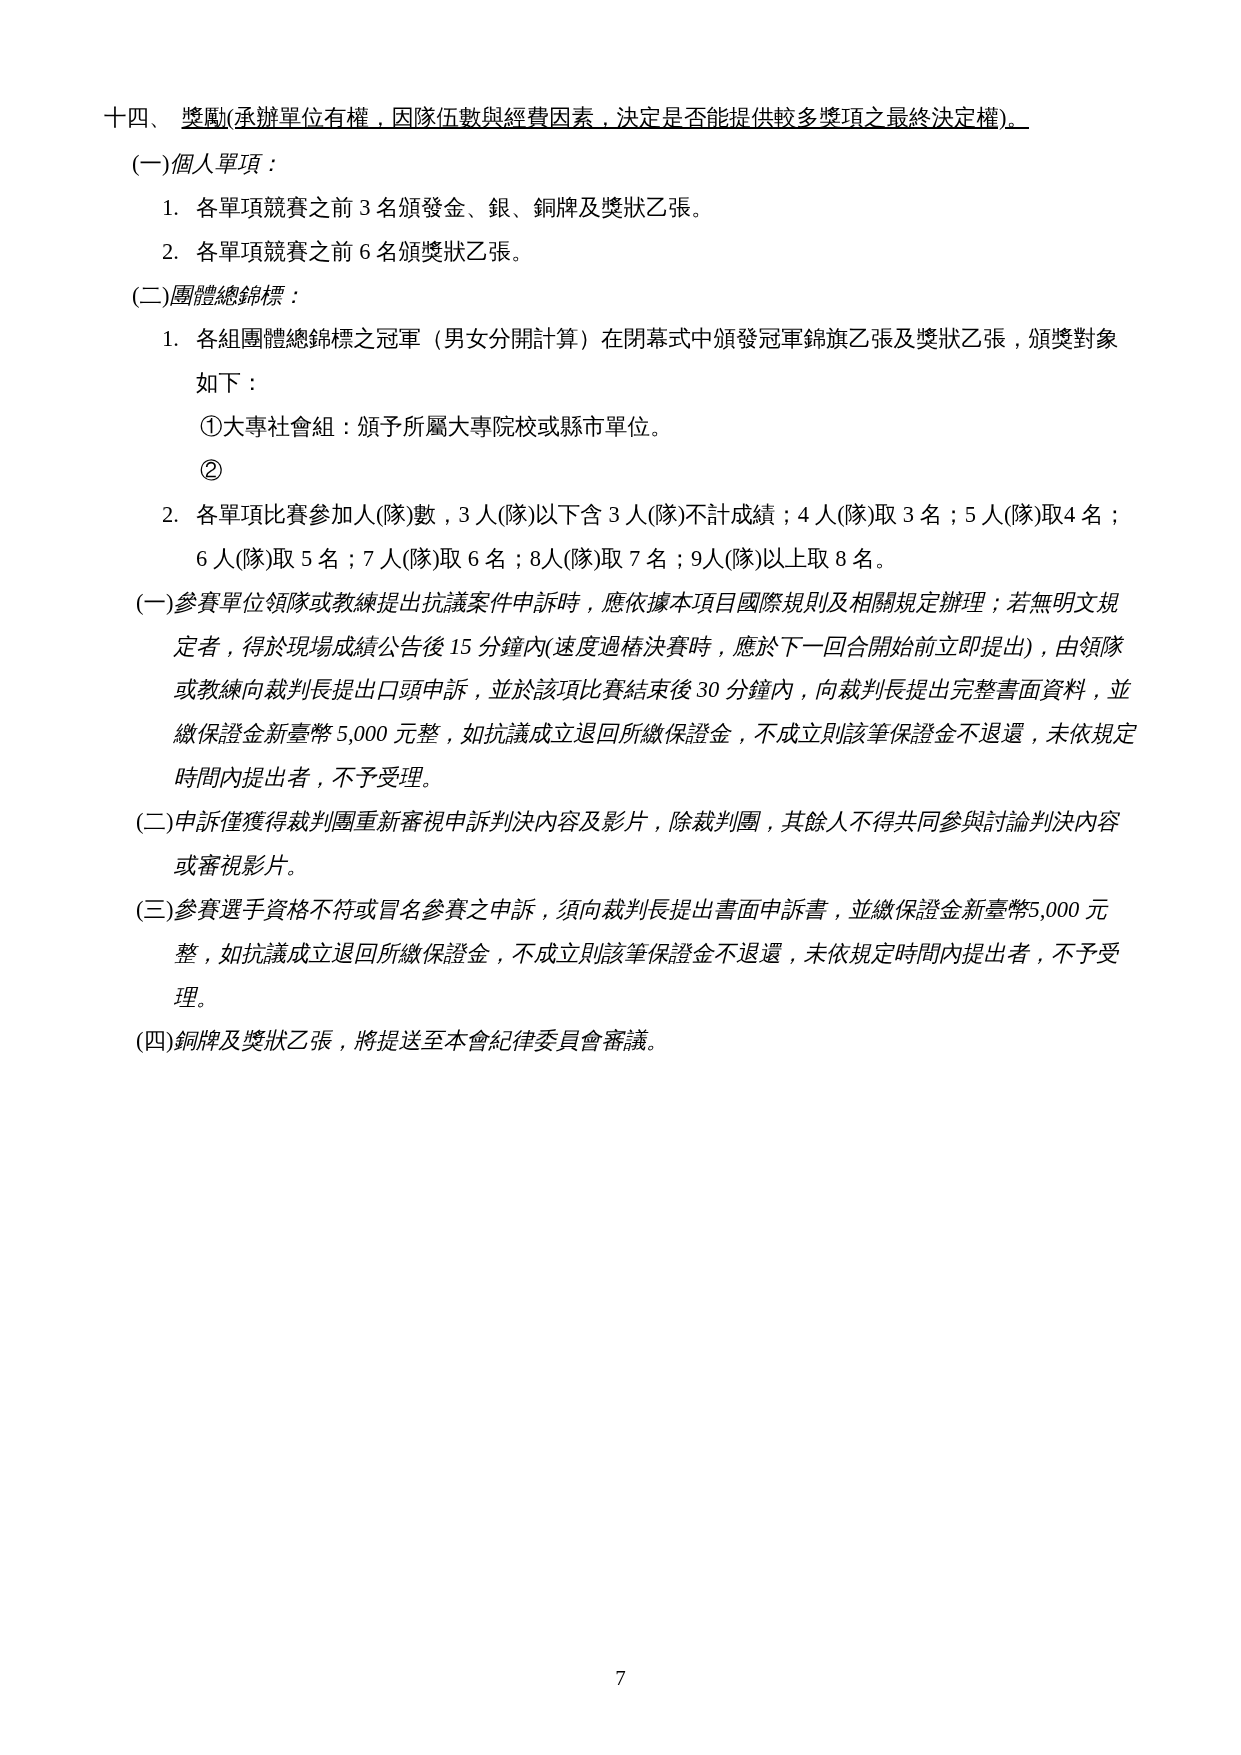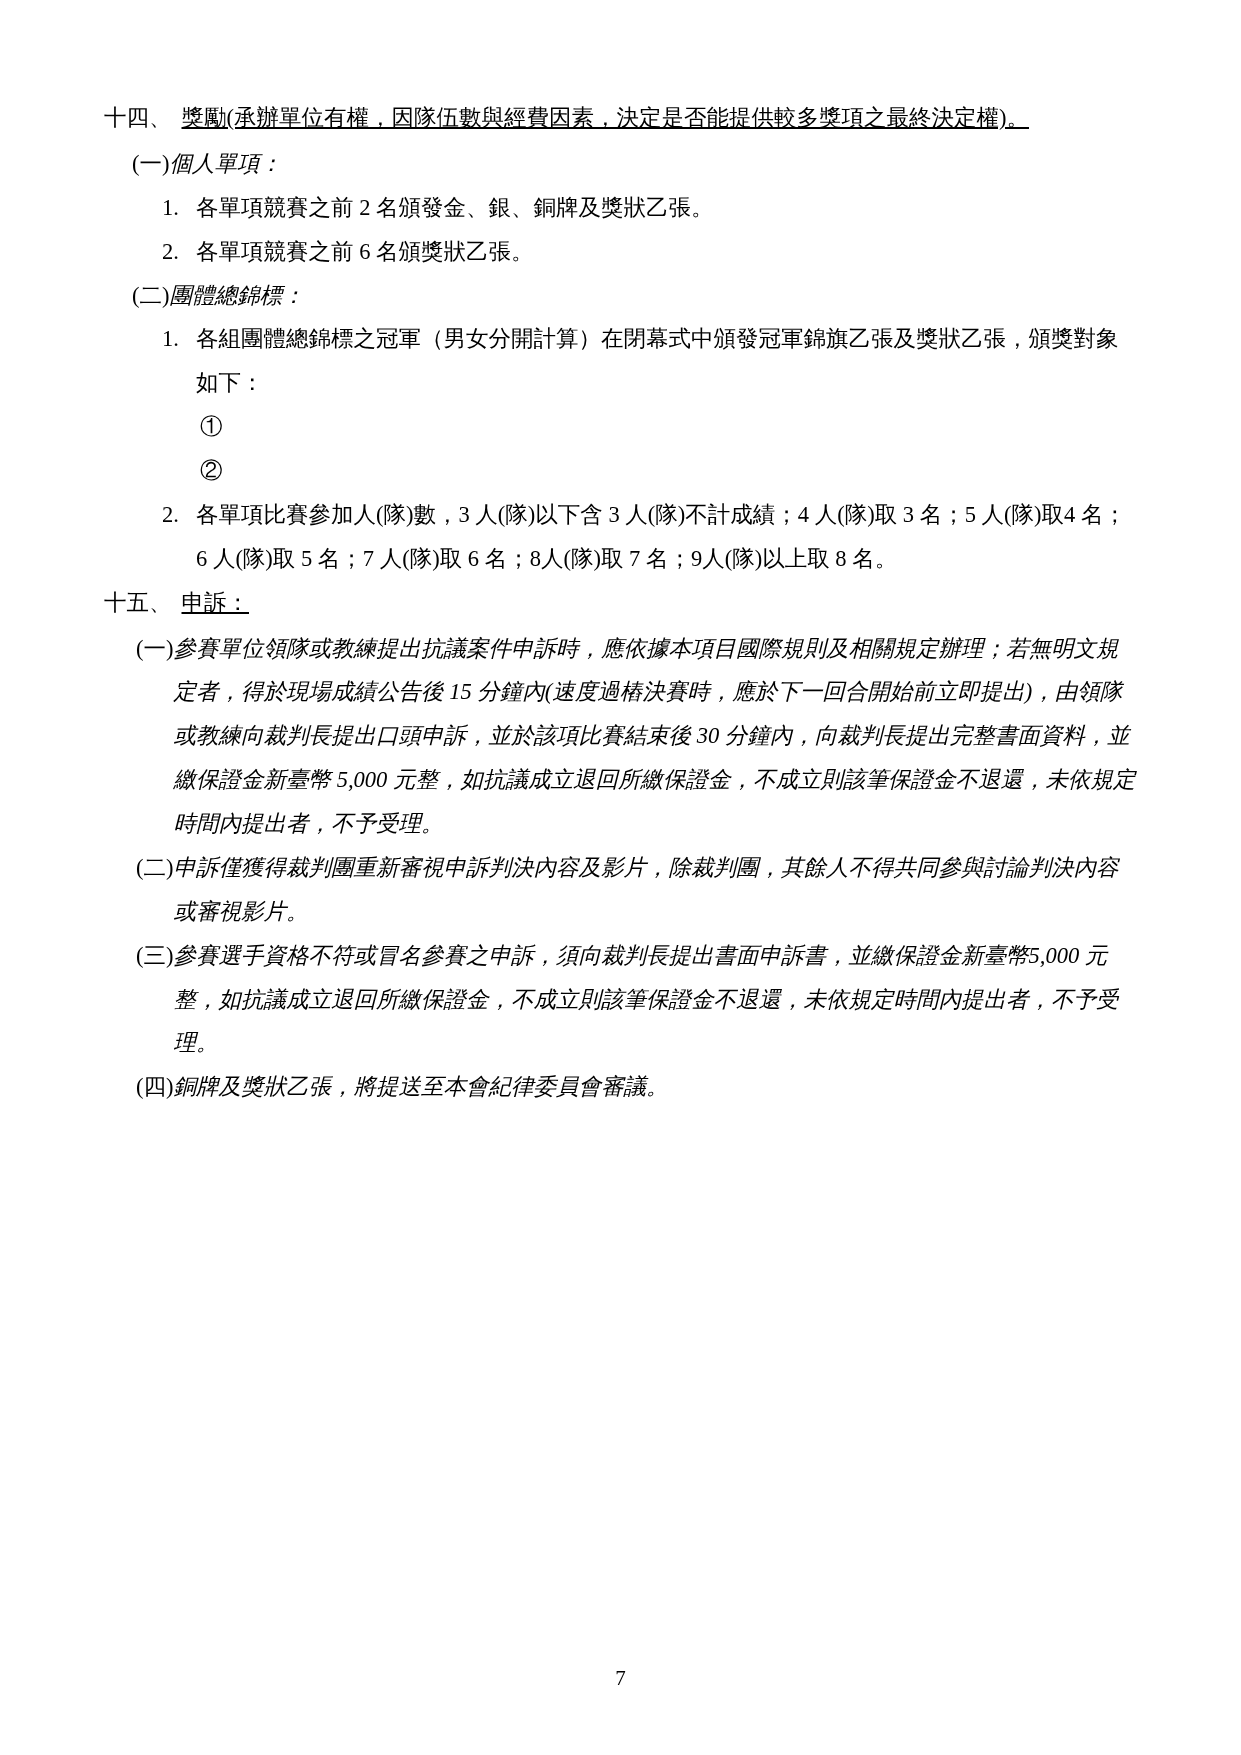--- a/index.html
+++ b/index.html
@@ -109,55 +109,52 @@
       <span class="content">獎勵(承辦單位有權，因隊伍數與經費因素，決定是否能提供較多獎項之最終決定權)。</span>
     </div>
 
     <div class="lvl2">
       <span class="marker">(一)</span>
       <span class="content">個人單項：</span>
     </div>
 
     <div class="lvl3">
       <span class="marker">1.</span>
-      <span class="content">各單項競賽之前 2 名頒發金、銀、銅牌及獎狀乙張。</span>
+      <span class="content">各單項競賽之前 3 名頒發金、銀、銅牌及獎狀乙張。</span>
     </div>
 
     <div class="lvl3">
       <span class="marker">2.</span>
       <span class="content">各單項競賽之前 6 名頒獎狀乙張。</span>
     </div>
 
     <div class="lvl2">
       <span class="marker">(二)</span>
       <span class="content">團體總錦標：</span>
     </div>
 
     <div class="lvl3">
       <span class="marker">1.</span>
       <span class="content">各組團體總錦標之冠軍（男女分開計算）在閉幕式中頒發冠軍錦旗乙張及獎狀乙張，頒獎對象如下：</span>
     </div>
 
     <div class="lvl4">
       <span class="marker">①</span>
+      <span class="content">大專社會組：頒予所屬大專院校或縣市單位。</span>
     </div>
 
     <div class="lvl4">
       <span class="marker">②</span>
     </div>
 
     <div class="lvl3">
       <span class="marker">2.</span>
       <span class="content">各單項比賽參加人(隊)數，3 人(隊)以下含 3 人(隊)不計成績；4 人(隊)取 3 名；5 人(隊)取4 名；6 人(隊)取 5 名；7 人(隊)取 6 名；8人(隊)取 7 名；9人(隊)以上取 8 名。</span>
     </div>
 
-    <div class="lvl1">
-      <span class="marker">十五、</span>
-      <span class="content">申訴：</span>
-    </div>
 
     <div class="lvl2 indent-15">
       <span class="marker">(一)</span>
       <span class="content">參賽單位領隊或教練提出抗議案件申訴時，應依據本項目國際規則及相關規定辦理；若無明文規定者，得於現場成績公告後 15 分鐘內(速度過樁決賽時，應於下一回合開始前立即提出)，由領隊或教練向裁判長提出口頭申訴，並於該項比賽結束後 30 分鐘內，向裁判長提出完整書面資料，並繳保證金新臺幣 5,000 元整，如抗議成立退回所繳保證金，不成立則該筆保證金不退還，未依規定時間內提出者，不予受理。</span>
     </div>
 
     <div class="lvl2 indent-15">
       <span class="marker">(二)</span>
       <span class="content">申訴僅獲得裁判團重新審視申訴判決內容及影片，除裁判團，其餘人不得共同參與討論判決內容或審視影片。</span>
     </div>

